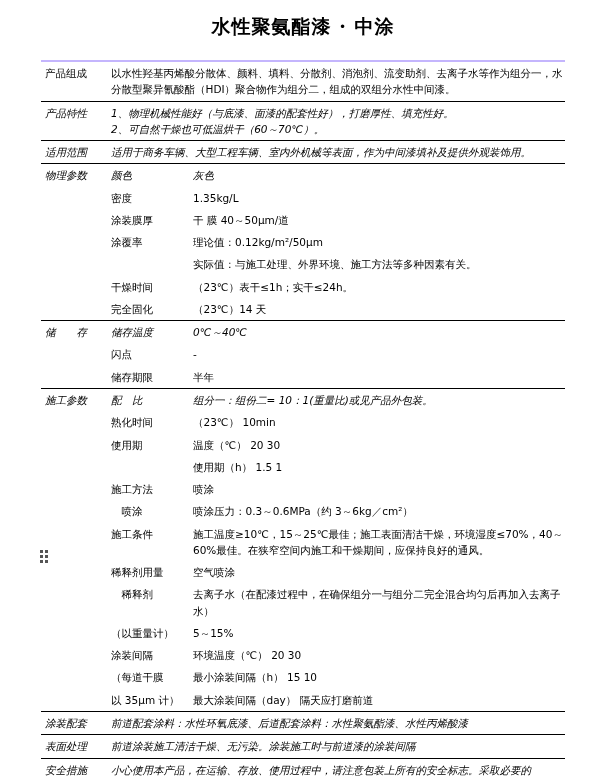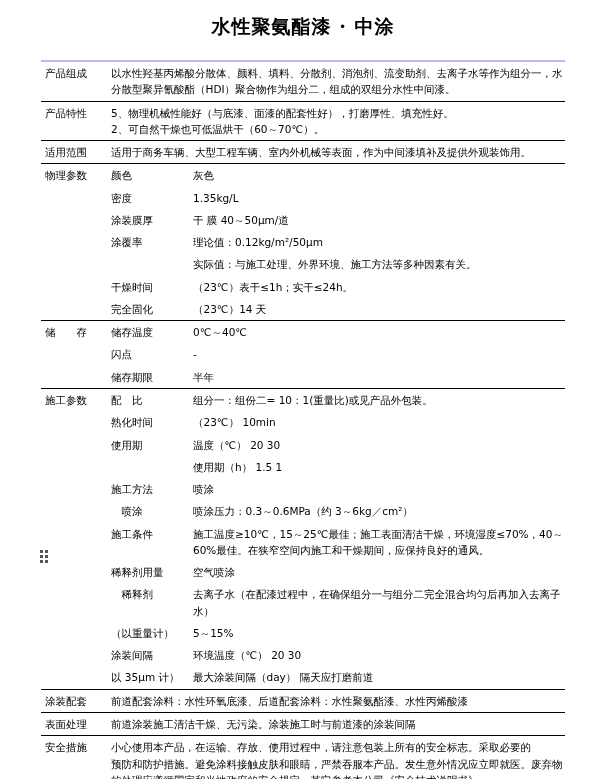--- a/index.html
+++ b/index.html
@@ -40,20 +40,21 @@
   table.spec td {
     font-size: 10.5px;
     line-height: 1.55;
     vertical-align: top;
     padding: 3px 2px 3px 4px;
     border: none;
   }
   
   tr.sec > td {
     border-top: 1px solid #000;
+    font-style: italic;
   }
   tr.first > td {
     border-top: 2px solid #c4b5fd;
   }
   tr.last > td {
     border-bottom: 1px solid #000;
   }
   td.label {
     width: 66px;
     white-space: nowrap;
@@ -110,21 +111,21 @@
     <tbody>
 
       <tr class="first">
         <td class="label">产品组成</td>
         <td class="val" colspan="2">以水性羟基丙烯酸分散体、颜料、填料、分散剂、消泡剂、流变助剂、去离子水等作为组分一，水分散型聚异氰酸酯（HDI）聚合物作为组分二，组成的双组分水性中间漆。</td>
       </tr>
 
       <tr class="sec">
         <td class="label">产品特性</td>
         <td class="val" colspan="2">
-          <div>5、物理机械性能好（与底漆、面漆的配套性好），打磨厚性、填充性好。</div>
+          <div>1、物理机械性能好（与底漆、面漆的配套性好），打磨厚性、填充性好。</div>
           <div>2、可自然干燥也可低温烘干（60～70℃）。</div>
         </td>
       </tr>
 
       <tr class="sec">
         <td class="label">适用范围</td>
         <td class="val" colspan="2">适用于商务车辆、大型工程车辆、室内外机械等表面，作为中间漆填补及提供外观装饰用。</td>
       </tr>
 
       <tr class="sec">
@@ -226,20 +227,25 @@
       </tr>
       <tr>
         <td class="label"></td>
         <td class="sub">（以重量计）</td>
         <td class="val">5～15%</td>
       </tr>
       <tr>
         <td class="label"></td>
         <td class="sub">涂装间隔</td>
         <td class="val">环境温度（℃）          20     30</td>
+      </tr>
+      <tr>
+        <td class="label"></td>
+        <td class="sub">（每道干膜</td>
+        <td class="val">最小涂装间隔（h）       15    10</td>
       </tr>
       <tr>
         <td class="label"></td>
         <td class="sub">以 35μm 计）</td>
         <td class="val">最大涂装间隔（day）     隔天应打磨前道</td>
       </tr>
 
       <tr class="sec">
         <td class="label">涂装配套</td>
         <td class="val" colspan="2">前道配套涂料：水性环氧底漆、后道配套涂料：水性聚氨酯漆、水性丙烯酸漆</td>

